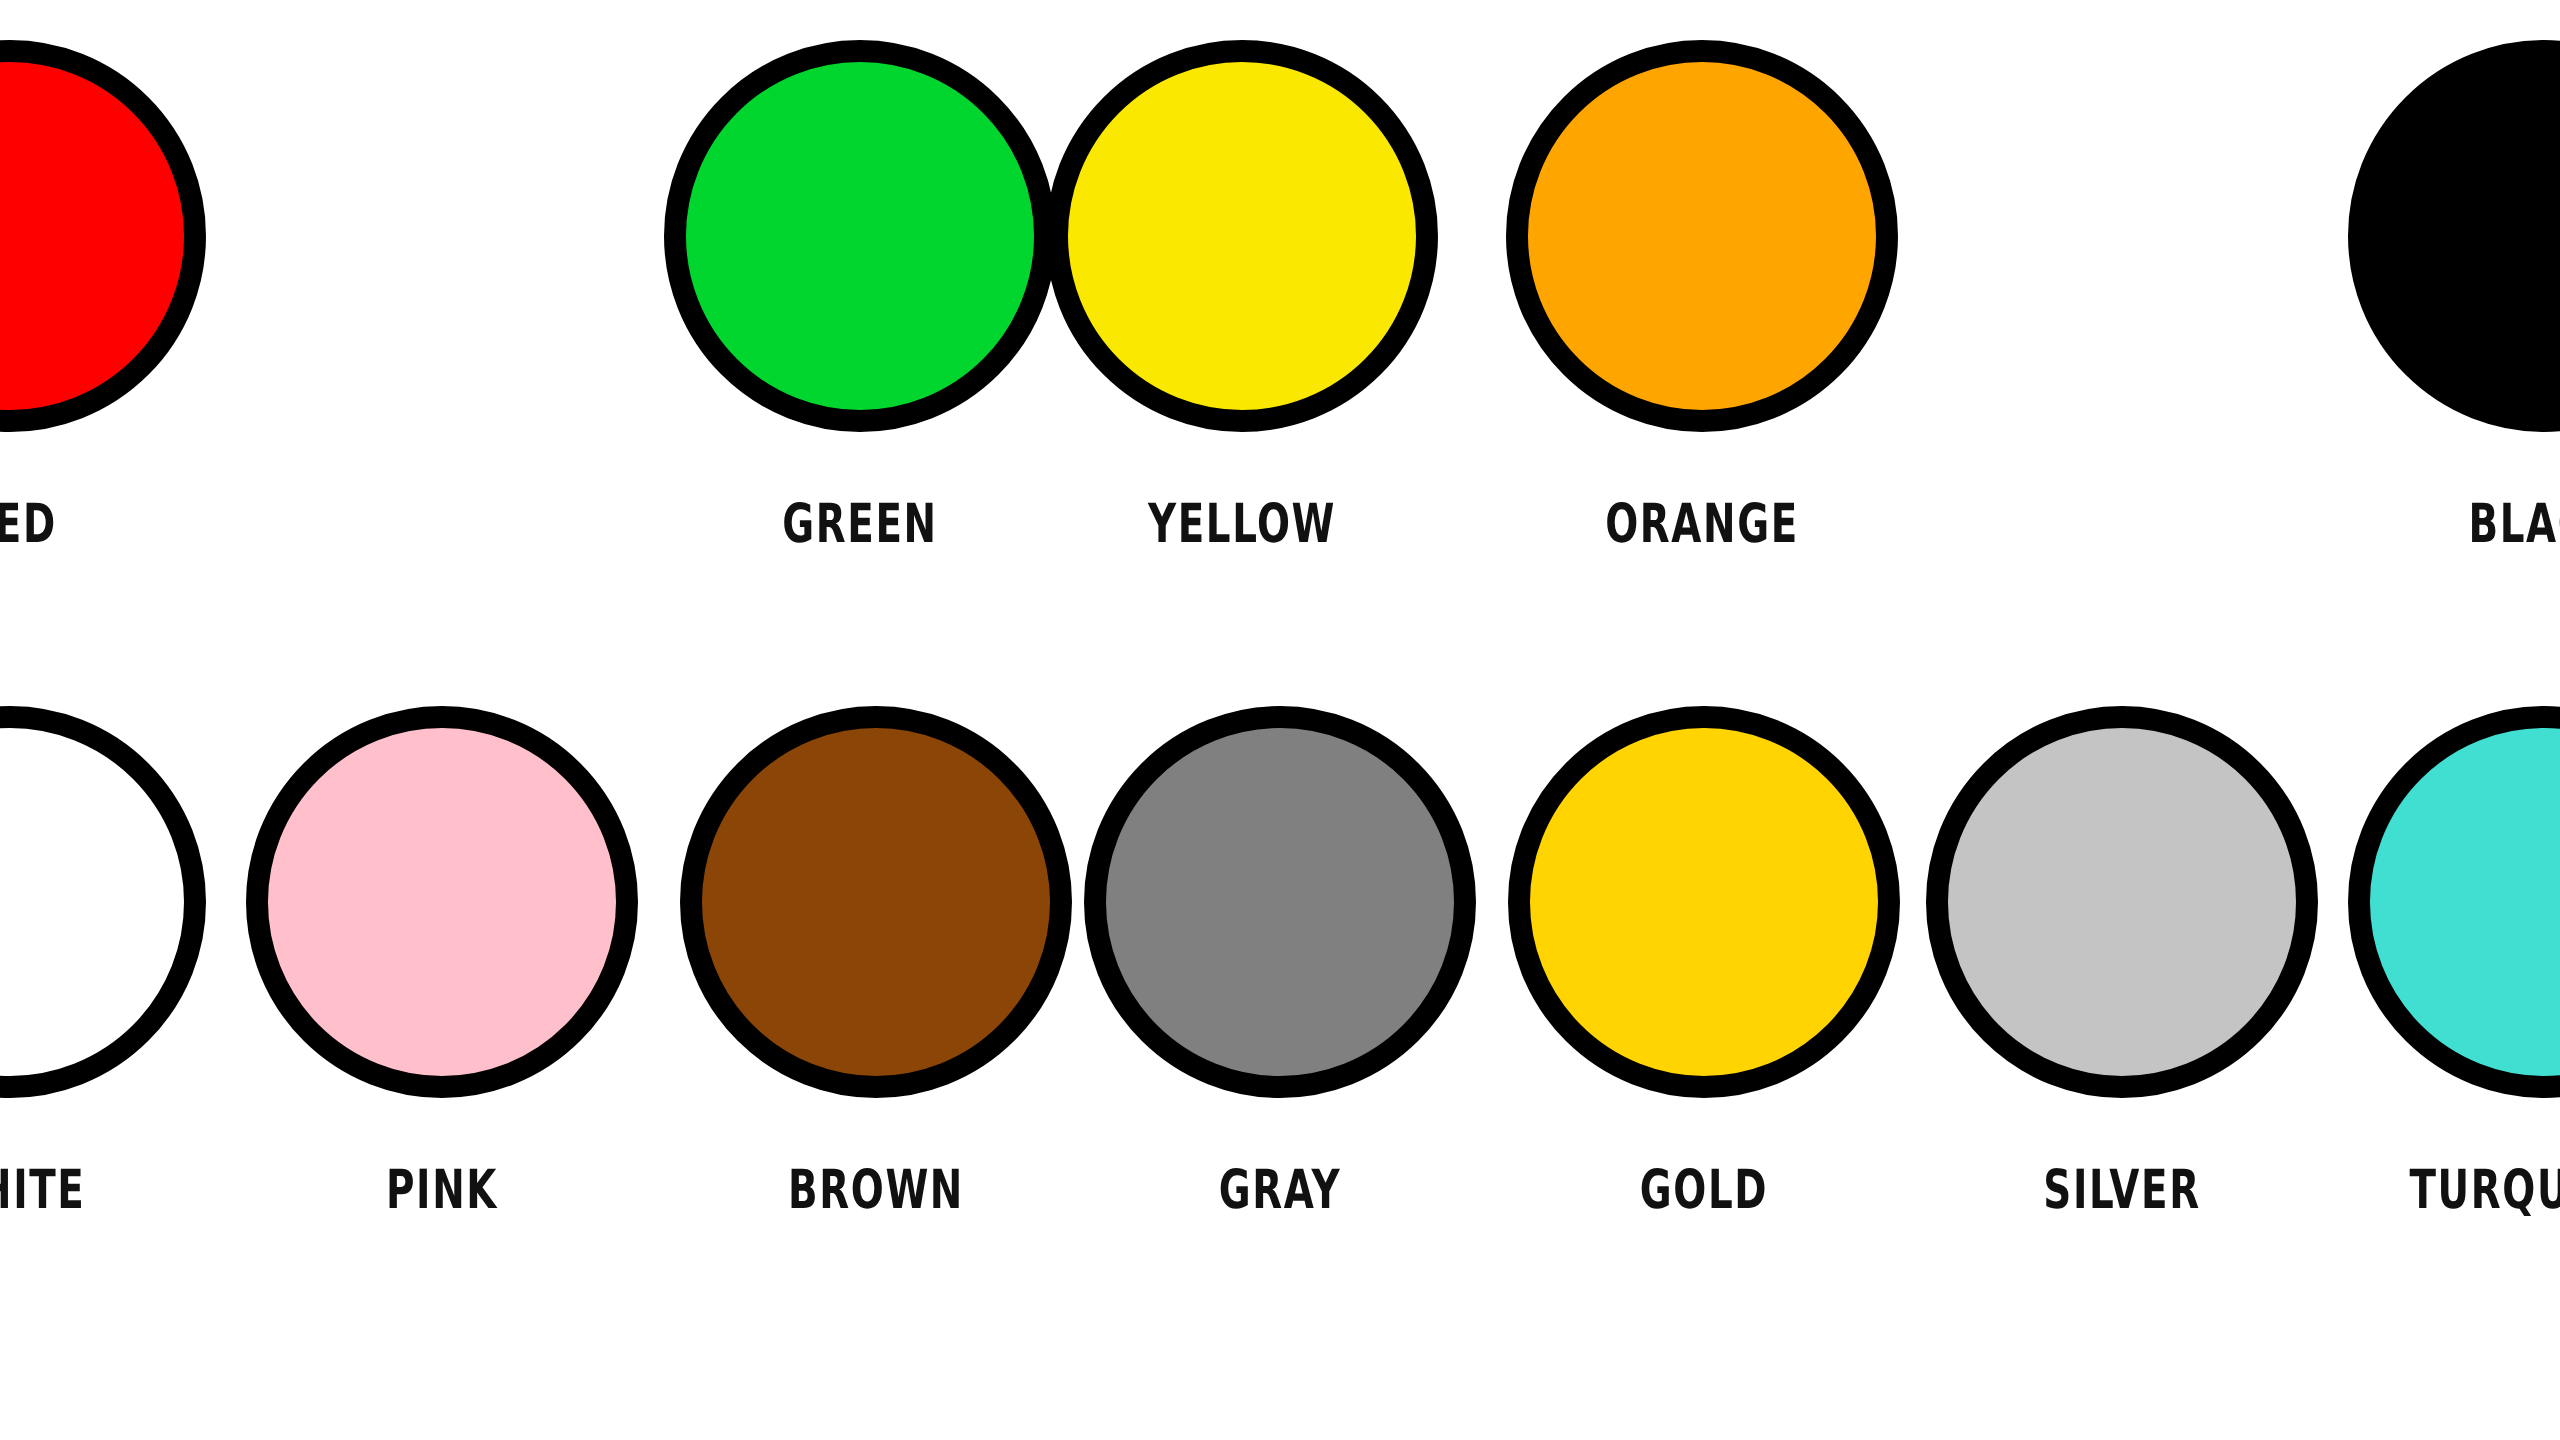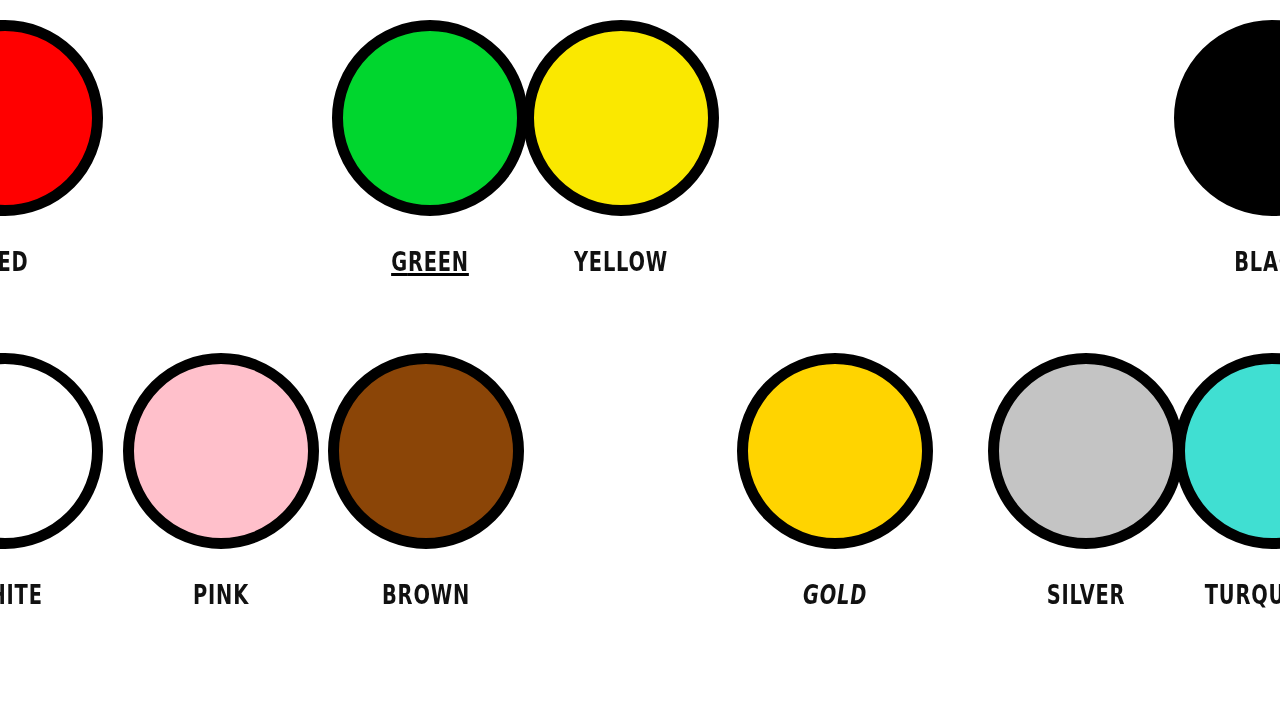--- a/index.html
+++ b/index.html
@@ -84,31 +84,37 @@
 
 <div id="stage">
 
   <div class="row row-top">
       <div class="swatch" style="left: -101px;">
         <div class="circle-wrap">
           <div class="circle" style="background: rgb(255, 0, 0); border-color: rgb(0, 0, 0); border-width: 11px;"></div>
         </div>
         <div class="label" style="color: rgb(17, 17, 17);">Red</div>
       </div>
-      <div class="swatch" style="left: 324px; text-decoration: underline;">
+      <div class="swatch" style="left: 324px;">
         <div class="circle-wrap">
           <div class="circle" style="background: rgb(0, 214, 46); border-color: rgb(0, 0, 0); border-width: 11px;"></div>
         </div>
         <div class="label" style="color: rgb(17, 17, 17);">Green</div>
       </div>
       <div class="swatch" style="left: 515px;">
         <div class="circle-wrap">
           <div class="circle" style="background: rgb(250, 232, 0); border-color: rgb(0, 0, 0); border-width: 11px;"></div>
         </div>
         <div class="label" style="color: rgb(17, 17, 17);">Yellow</div>
+      </div>
+      <div class="swatch" style="left: 745px;">
+        <div class="circle-wrap">
+          <div class="circle" style="background: rgb(255, 165, 0); border-color: rgb(0, 0, 0); border-width: 11px;"></div>
+        </div>
+        <div class="label" style="color: rgb(17, 17, 17);">Orange</div>
       </div>
       <div class="swatch" style="left: 1166px;">
         <div class="circle-wrap">
           <div class="circle" style="background: rgb(0, 0, 0); border-color: rgb(0, 0, 0); border-width: 11px;"></div>
         </div>
         <div class="label" style="color: rgb(17, 17, 17);">Black</div>
       </div>
     </div>
   <div class="row row-bottom">
       <div class="swatch" style="left: -101px;">
@@ -116,33 +122,39 @@
           <div class="circle" style="background: rgb(255, 255, 255); border-color: rgb(0, 0, 0); border-width: 11px;"></div>
         </div>
         <div class="label" style="color: rgb(17, 17, 17);">White</div>
       </div>
       <div class="swatch" style="left: 115px;">
         <div class="circle-wrap">
           <div class="circle" style="background: rgb(255, 192, 203); border-color: rgb(0, 0, 0); border-width: 11px;"></div>
         </div>
         <div class="label" style="color: rgb(17, 17, 17);">Pink</div>
       </div>
-      <div class="swatch" style="left: 320px; text-align: center;">
+      <div class="swatch" style="left: 332px; text-align: center;">
         <div class="circle-wrap">
           <div class="circle" style="background: rgb(139, 69, 7); border-color: rgb(0, 0, 0); border-width: 11px;"></div>
         </div>
         <div class="label" style="color: rgb(17, 17, 17);">Brown</div>
       </div>
-      <div class="swatch" style="left: 729px; font-style: italic;">
+      <div class="swatch" style="left: 534px;">
+        <div class="circle-wrap">
+          <div class="circle" style="background: rgb(128, 128, 128); border-color: rgb(0, 0, 0); border-width: 11px;"></div>
+        </div>
+        <div class="label" style="color: rgb(17, 17, 17);">Gray</div>
+      </div>
+      <div class="swatch" style="left: 746px;">
         <div class="circle-wrap">
           <div class="circle" style="background: rgb(255, 212, 0); border-color: rgb(0, 0, 0); border-width: 11px;"></div>
         </div>
         <div class="label" style="color: rgb(17, 17, 17);">Gold</div>
       </div>
-      <div class="swatch" style="left: 980px;">
+      <div class="swatch" style="left: 955px;">
         <div class="circle-wrap">
           <div class="circle" style="background: rgb(196, 196, 196); border-color: rgb(0, 0, 0); border-width: 11px;"></div>
         </div>
         <div class="label" style="color: rgb(17, 17, 17);">Silver</div>
       </div>
       <div class="swatch" style="left: 1166px;">
         <div class="circle-wrap">
           <div class="circle" style="background: rgb(64, 223, 210); border-color: rgb(0, 0, 0); border-width: 11px;"></div>
         </div>
         <div class="label" style="color: rgb(17, 17, 17);">Turquoise</div>

